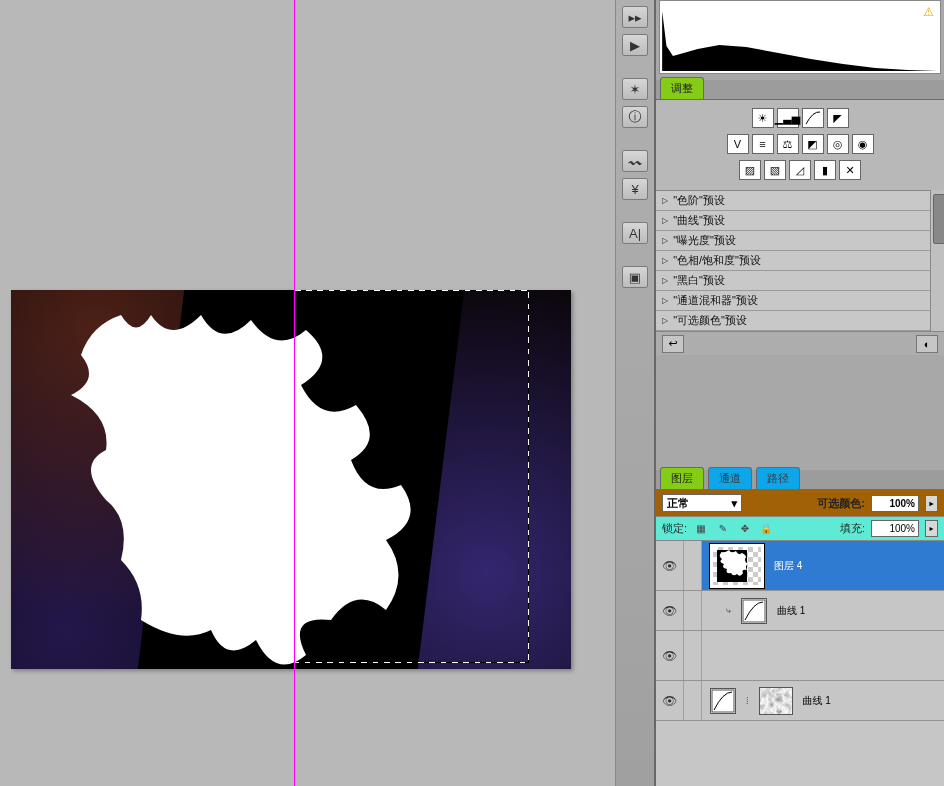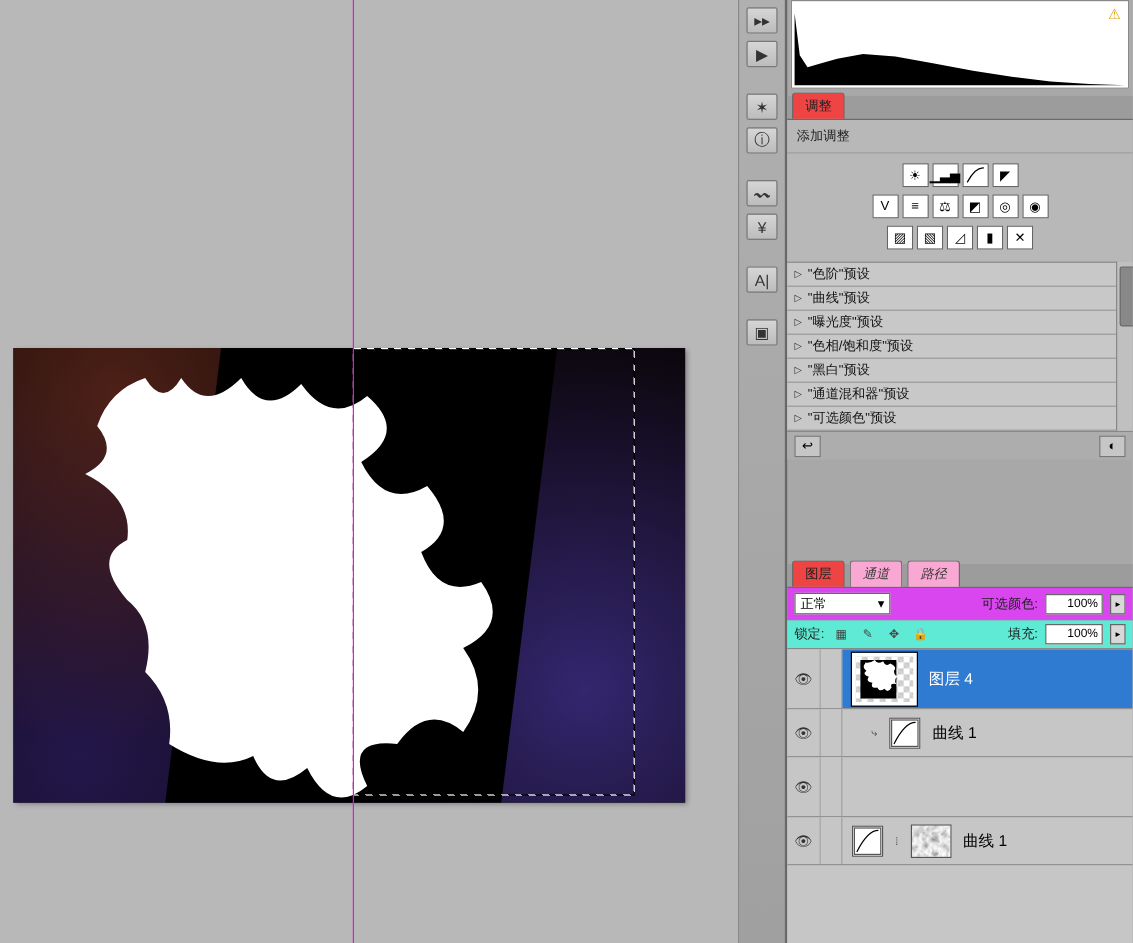--- a/index.html
+++ b/index.html
@@ -18,63 +18,63 @@
 .strip-btn { width:26px; height:22px; background: linear-gradient(#d6d6d6,#bcbcbc); border:1px solid #7a7a7a; border-radius:2px; display:flex; align-items:center; justify-content:center; font-size:13px; color:#333; }
 .strip-gap { height: 10px; }
 
 .right-col { position:absolute; left:655px; top:0; right:0; bottom:0; background:#a8a8a8; border-left:1px solid #666; }
 
 .histogram { position:absolute; left:3px; top:0; right:3px; height:74px; background:#fff; border:1px solid #888; }
 .histogram svg { width:100%; height:100%; }
 .warn-icon { position:absolute; top:4px; right:6px; font-size:12px; color:#e2a100; }
 
 .panel-tab-row { display:flex; height:20px; align-items:flex-end; background:#9c9c9c; border-bottom:1px solid #6a6a6a; }
-.panel-tab { padding:3px 10px; background:#ef4444; border:1px solid #6a6a6a; border-bottom:none; border-radius:3px 3px 0 0; margin-left:4px; font-size:11px; color:#222; }
-.panel-tab.inactive { background:#f9a8d4; color:#3a3a3a;font-style:italic; }
+.panel-tab { padding:3px 10px; background:#84cc16; border:1px solid #6a6a6a; border-bottom:none; border-radius:3px 3px 0 0; margin-left:4px; font-size:11px; color:#222; }
+.panel-tab.inactive { background:#0ea5e9; color:#3a3a3a; }
 
 .adjust-panel { position:absolute; left:0; top:80px; right:0; }
 .add-adj-label { padding:6px 8px; color:#222; background:#b8b8b8; border-bottom:1px solid #999; }
 .adj-grid { background:#b8b8b8; padding:8px 0 10px 0; display:flex; flex-direction:column; gap:6px; align-items:center; }
 .adj-row { display:flex; gap:3px; }
 .adj-icon { width:22px; height:20px; background:#fff; border:1px solid #666; display:flex; align-items:center; justify-content:center; font-size:11px; }
 
 .preset-list { background:#c8c8c8; border-top:1px solid #888; }
 .preset-row { height:20px; display:flex; align-items:center; padding:0 6px; border-bottom:1px solid #9a9a9a; gap:5px; font-size:11px; color:#111; }
 .preset-row .tri { font-size:8px; color:#333; }
 .preset-scroll { display:flex; }
 .preset-body { flex:1; }
 .preset-vsb { width:14px; background:#c0c0c0; border-left:1px solid #888; position:relative; }
 .preset-vsb .thumb { position:absolute; left:2px; right:2px; top:4px; height:50px; background:#888; border:1px solid #666; border-radius:2px; }
 
 .adj-footer { height:24px; background:#adadad; border-top:1px solid #888; display:flex; align-items:center; padding:0 6px; justify-content:space-between; }
 .adj-footer .icn { width:22px; height:18px; border:1px solid #777; background:#c6c6c6; display:flex; align-items:center; justify-content:center; font-size:11px; }
 
 .layers-panel { position:absolute; left:0; top:470px; right:0; bottom:0; display:flex; flex-direction:column; }
 .layers-header-bg { background:#9c9c9c; }
-.lay-opts { background:#d946ef; border-bottom:1px solid #888; padding:4px 6px; display:flex; align-items:center; gap:6px; }
+.lay-opts { background:#a16207; border-bottom:1px solid #888; padding:4px 6px; display:flex; align-items:center; gap:6px;font-weight:bold; }
 .blend-sel { width:80px; height:18px; background:#fff; border:1px solid #666; padding:0 4px; display:flex; align-items:center; justify-content:space-between; }
 .spacer { flex:1; }
 .lab { color:#222; }
 .val-box { width:48px; height:17px; background:#fff; border:1px solid #666; padding:0 3px; text-align:right; display:inline-flex; align-items:center; justify-content:flex-end; font-size:10px;}
 .play { width:13px; height:17px; border:1px solid #666; background:#d8d8d8; display:flex; align-items:center; justify-content:center; font-size:8px;}
 .lock-row { background:#5eead4; padding:3px 6px; display:flex; align-items:center; gap:6px; border-bottom:1px solid #888; }
 .lock-ic { width:16px; height:16px; display:flex; align-items:center; justify-content:center; color:#444; font-size:10px;}
 
 .layer-list { flex:1; overflow:hidden; background:#c6c6c6; }
 .layer-row { display:flex; align-items:center; height:50px; border-bottom:1px solid #939393; }
 .layer-row.small { height:40px; }
 .vis-col { width:28px; display:flex; align-items:center; justify-content:center; color:#333; font-size:12px; border-right:1px solid #a0a0a0; align-self:stretch;}
 .link-col { width:18px; align-self:stretch; border-right:1px solid #a0a0a0; background:#c6c6c6; display:flex; align-items:center; justify-content:center;}
 .layer-content { flex:1; display:flex; align-items:center; gap:10px; padding:0 8px; align-self:stretch;}
 .selected .layer-content { background:#2f7bd1; color:#fff; }
 .thumb-wrap { padding:2px; border:1px solid #555; background:#fff; }
 .thumb { width:48px; height:38px; background:#fff; position:relative; }
 .thumb svg { width:100%; height:100%; display:block;}
 .thumb.checker { background-image: linear-gradient(45deg,#ccc 25%,transparent 25%,transparent 75%,#ccc 75%), linear-gradient(45deg,#ccc 25%,transparent 25%,transparent 75%,#ccc 75%); background-size:10px 10px; background-position:0 0,5px 5px;}
-.layer-name { font-size:13px; }
+.layer-name { font-size:10px; }
 .selected .thumb-wrap { border-color:#fff; outline:1px solid #000;}
 .adj-thumb { width:26px; height:26px; border:1px solid #555; background:#fff; display:flex; align-items:center; justify-content:center; }
 .mask-thumb { width:34px; height:28px; border:1px solid #555; background:#fff;}
 .link-dot { font-size:9px; color:#444; }
 .curv svg{ width:100%; height:100%;}
 .underline { text-decoration: underline; }
 </style>
 </head>
 <body>
 
@@ -113,21 +113,20 @@
     <svg viewBox="0 0 260 72" preserveAspectRatio="none">
       <path fill="#000" d="M2 70 L2 10 L6 45 L12 55 L22 52 L35 48 L55 44 L80 46 L110 52 L140 58 L170 63 L200 67 L230 69 L258 70 Z"></path>
     </svg>
     <span class="warn-icon">⚠</span>
   </div>
 
   <div class="adjust-panel">
     <div class="panel-tab-row layers-header-bg">
       <div class="panel-tab">调整</div>
     </div>
-    <div class="add-adj-label">添加调整</div>
     <div class="adj-grid">
       <div class="adj-row">
         <div class="adj-icon">☀</div>
         <div class="adj-icon">▁▃▅</div>
         <div class="adj-icon">
             <svg width="16" height="14">
               <path d="M1 13 Q8 0 15 1" stroke="#000" fill="none"></path>
             </svg>
           </div>
         <div class="adj-icon">◤</div>

